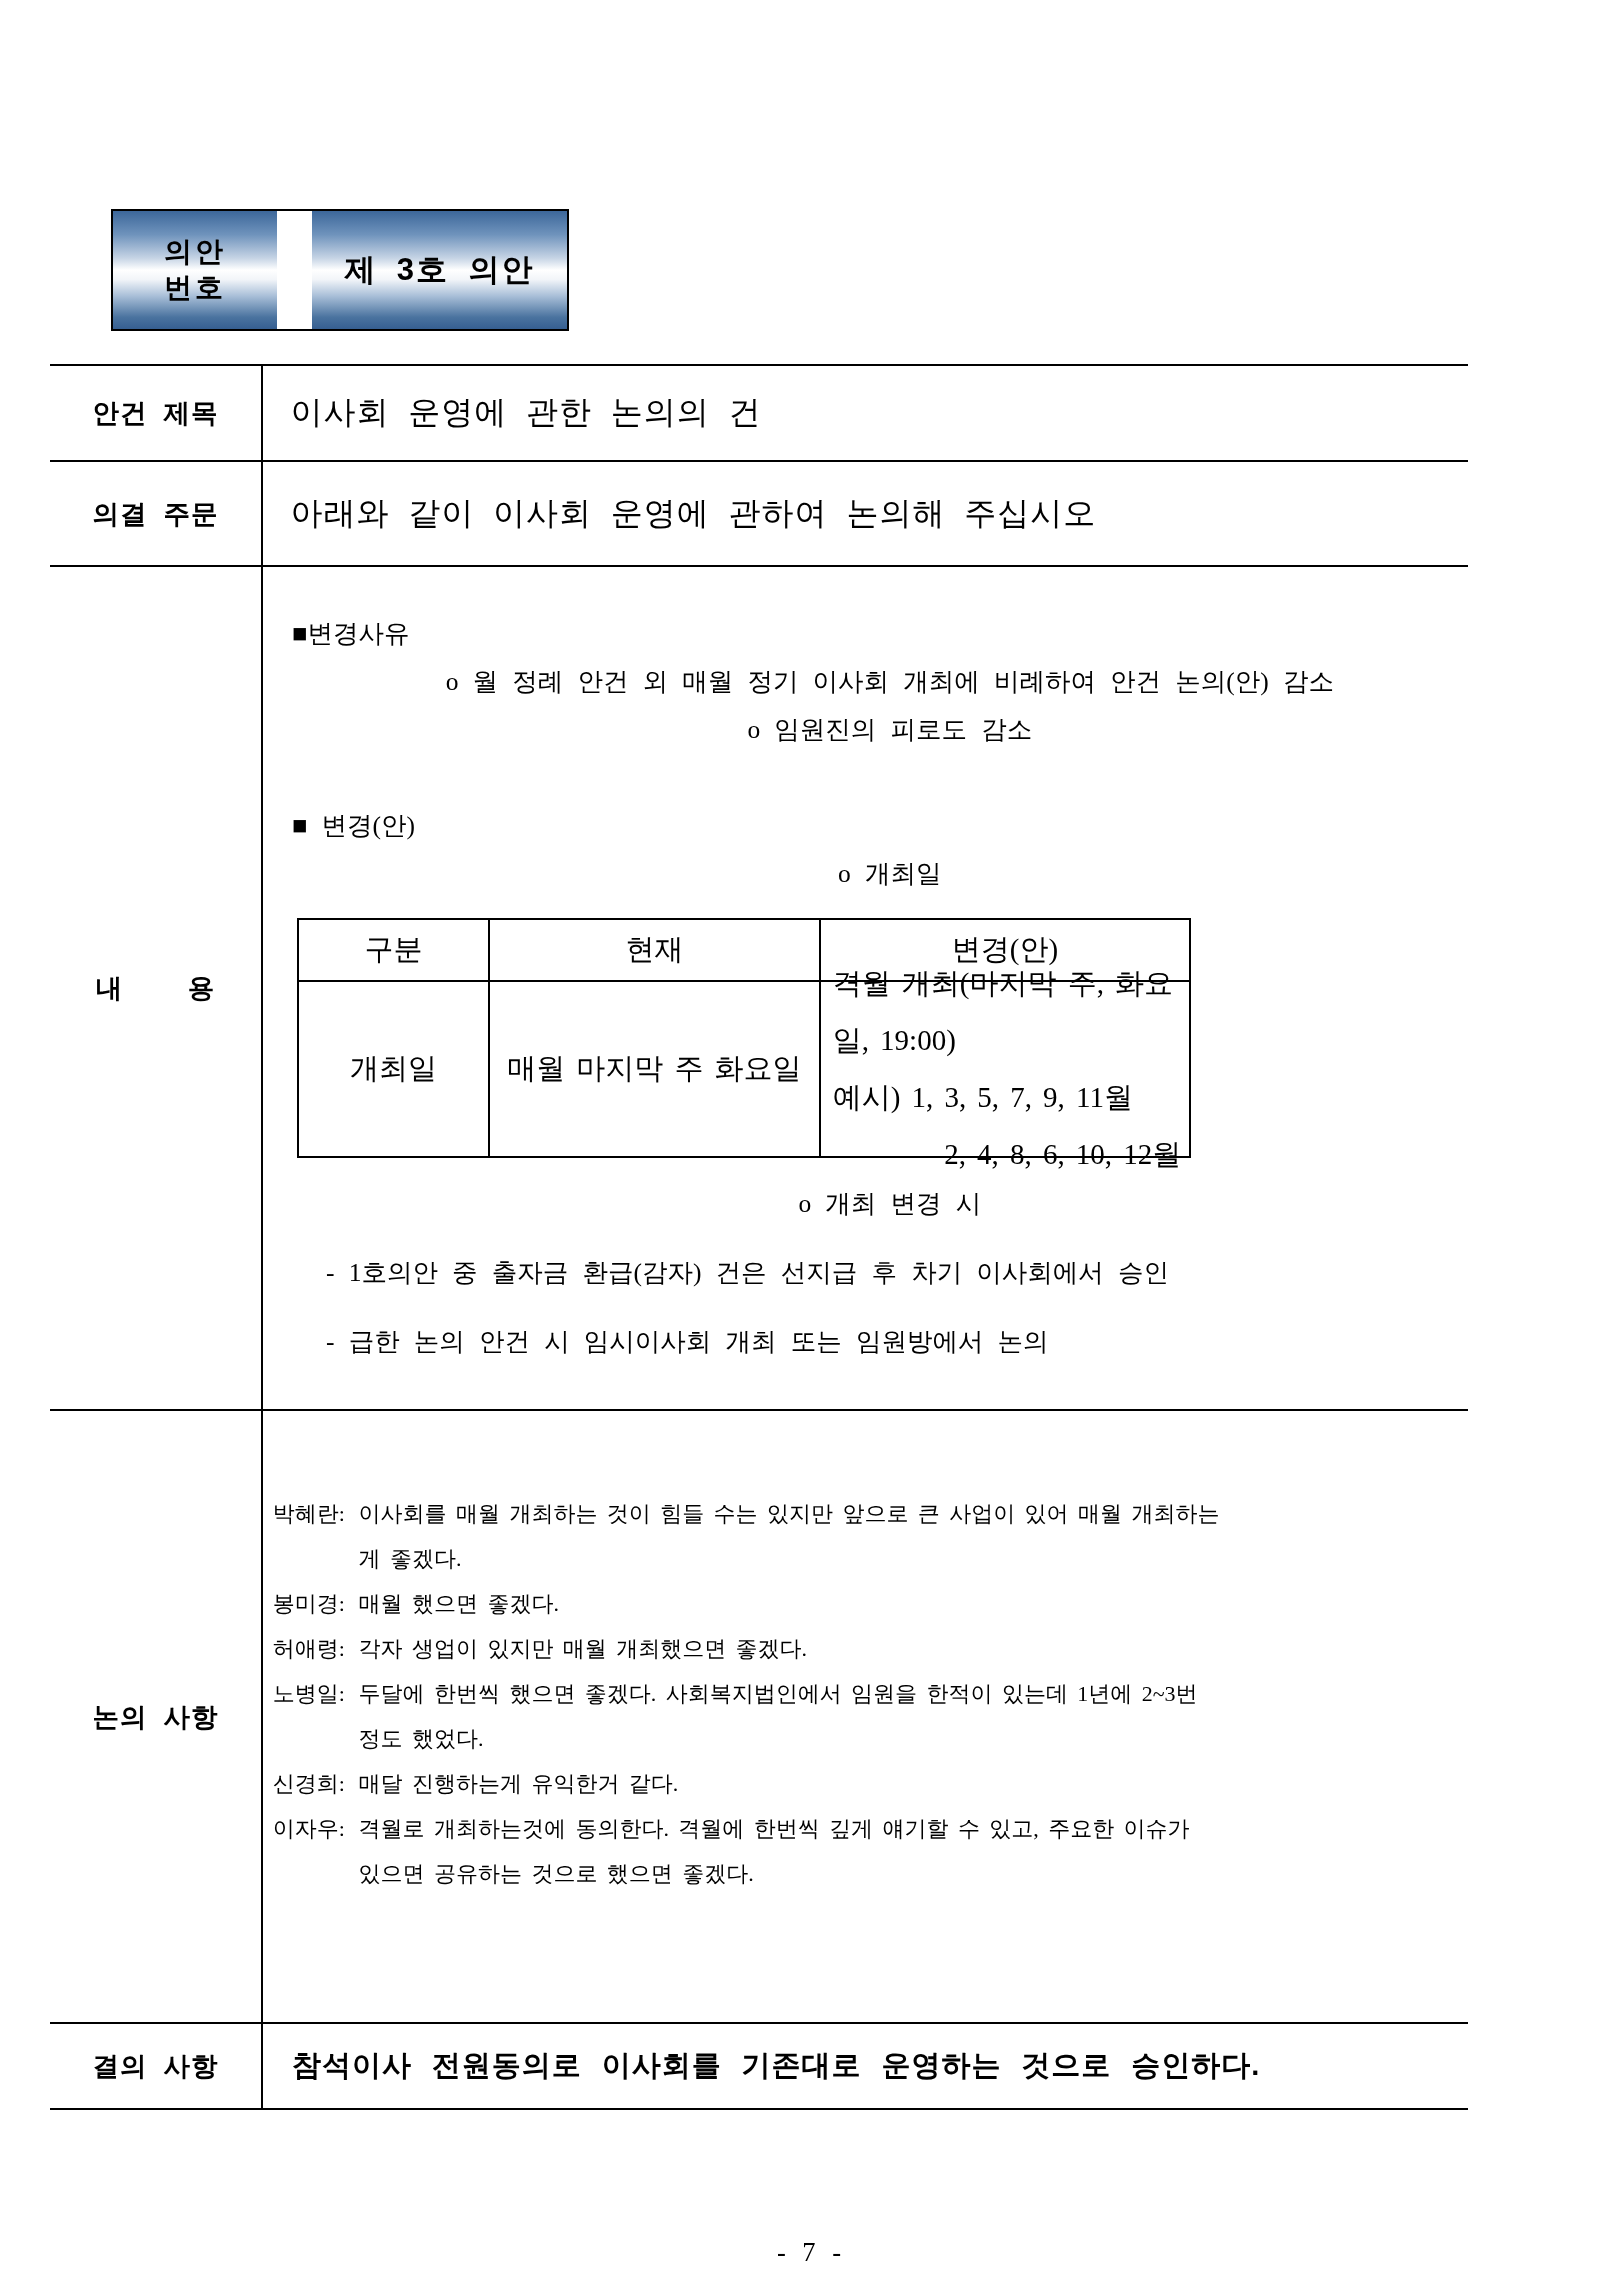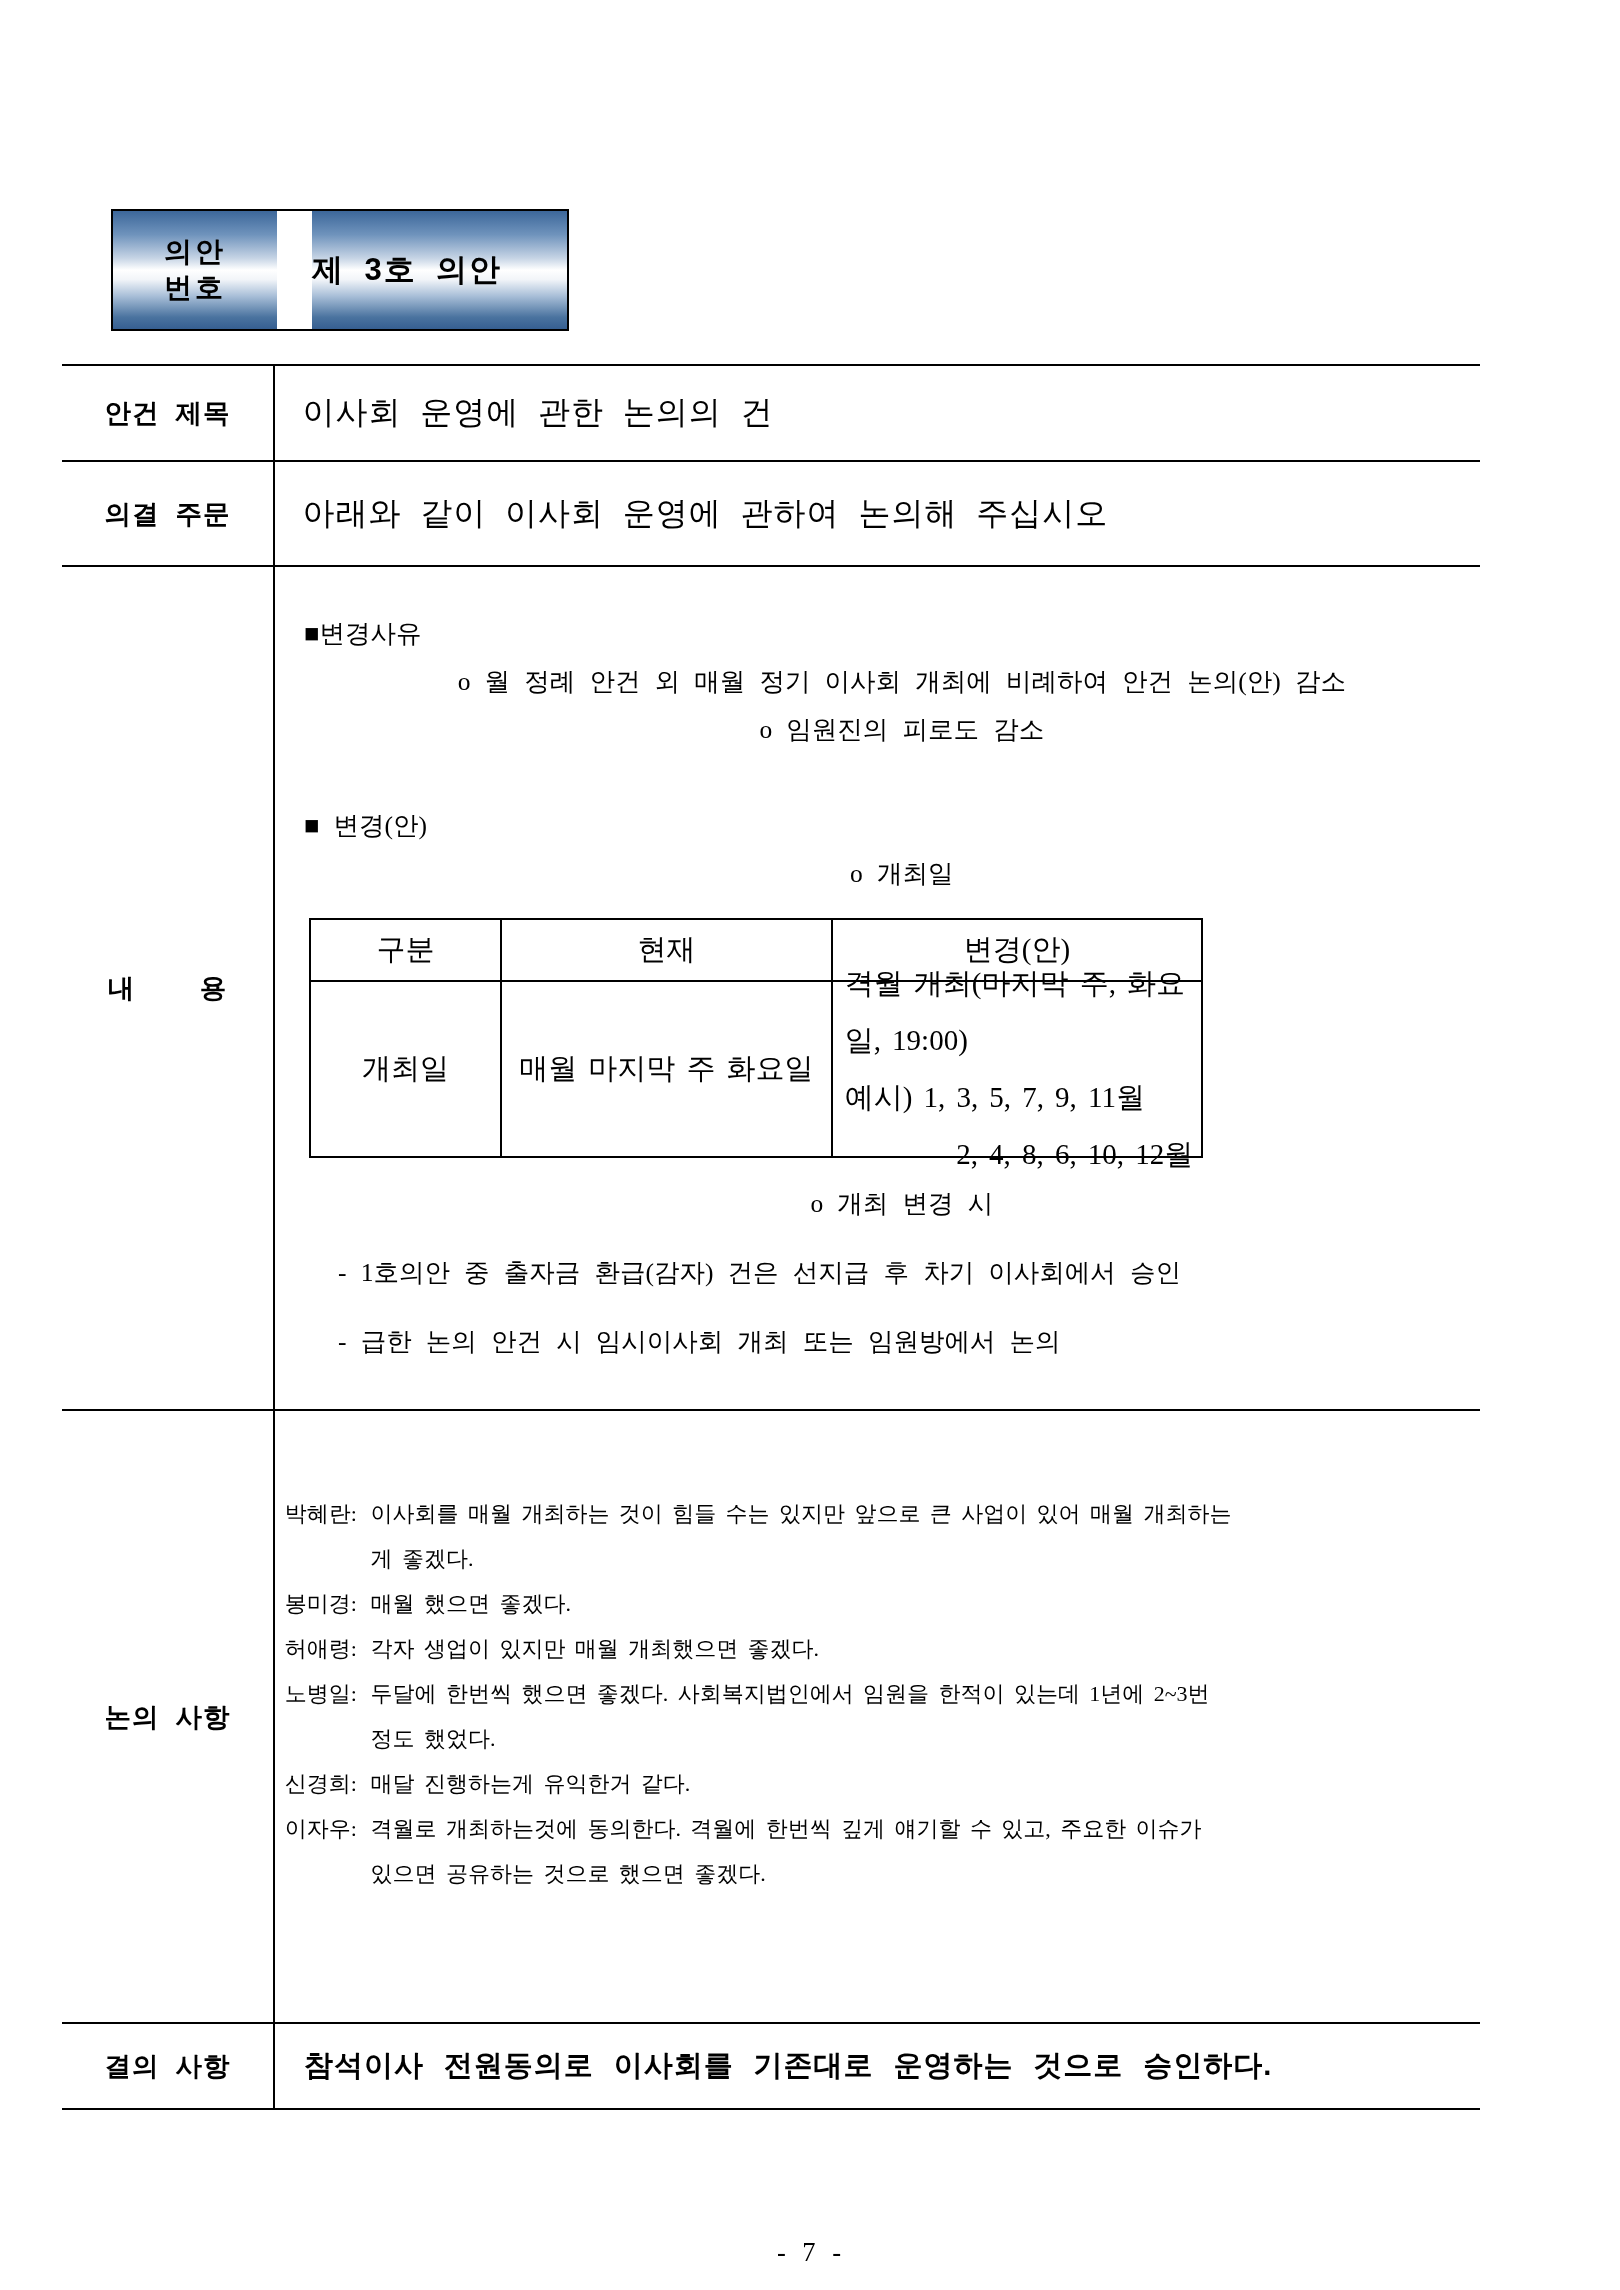--- a/index.html
+++ b/index.html
@@ -12,33 +12,33 @@
 
   
   .agenda-header {
     position:absolute; left:111px; top:209px; width:458px; height:122px;
     border:2px solid #000; display:flex;
     background:linear-gradient(180deg,#3c679a 0%,#6f93bc 20%,#c6d4e5 40%,
       #ffffff 50%,#f2f5f9 58%,#a9bfd8 72%,#4a739f 90%,#365f91 100%);
   }
   .hcell1 { width:164px; display:flex; align-items:center; justify-content:center; }
   .hgap   { width:35px; background:#ffffff; }
-  .hcell2 { flex:1; display:flex; align-items:center; justify-content:flex-start; }
+  .hcell2 { flex:1; display:flex; align-items:center; justify-content:center; }
   .hcell1 span {
     white-space:pre-line; text-align:center;
     font:700 28px/36px "Liberation Sans","DejaVu Sans",sans-serif; letter-spacing:2.9px;
   }
   .hcell2 span {
     font:700 31px "Liberation Sans","DejaVu Sans",sans-serif;
     letter-spacing:2px; word-spacing:8.8px;
   }
 
   
   .main-table {
-    position:absolute; left:62px; top:364px; width:1418px;
+    position:absolute; left:50px; top:364px; width:1418px;
     border-top:2px solid #000;
   }
   .trow { display:flex; border-bottom:2px solid #000; }
   .r1 { height:96px; } .r2 { height:105px; } .r3 { height:844px; }
   .r4 { height:613px; } .r5 { height:86px; }
   .row-label {
     width:213px; border-right:2px solid #000; flex:0 0 213px;
     display:flex; align-items:center; justify-content:center;
     font:700 26.5px "Liberation Sans","DejaVu Sans",sans-serif;
     letter-spacing:1px; word-spacing:7.8px; white-space:pre;

